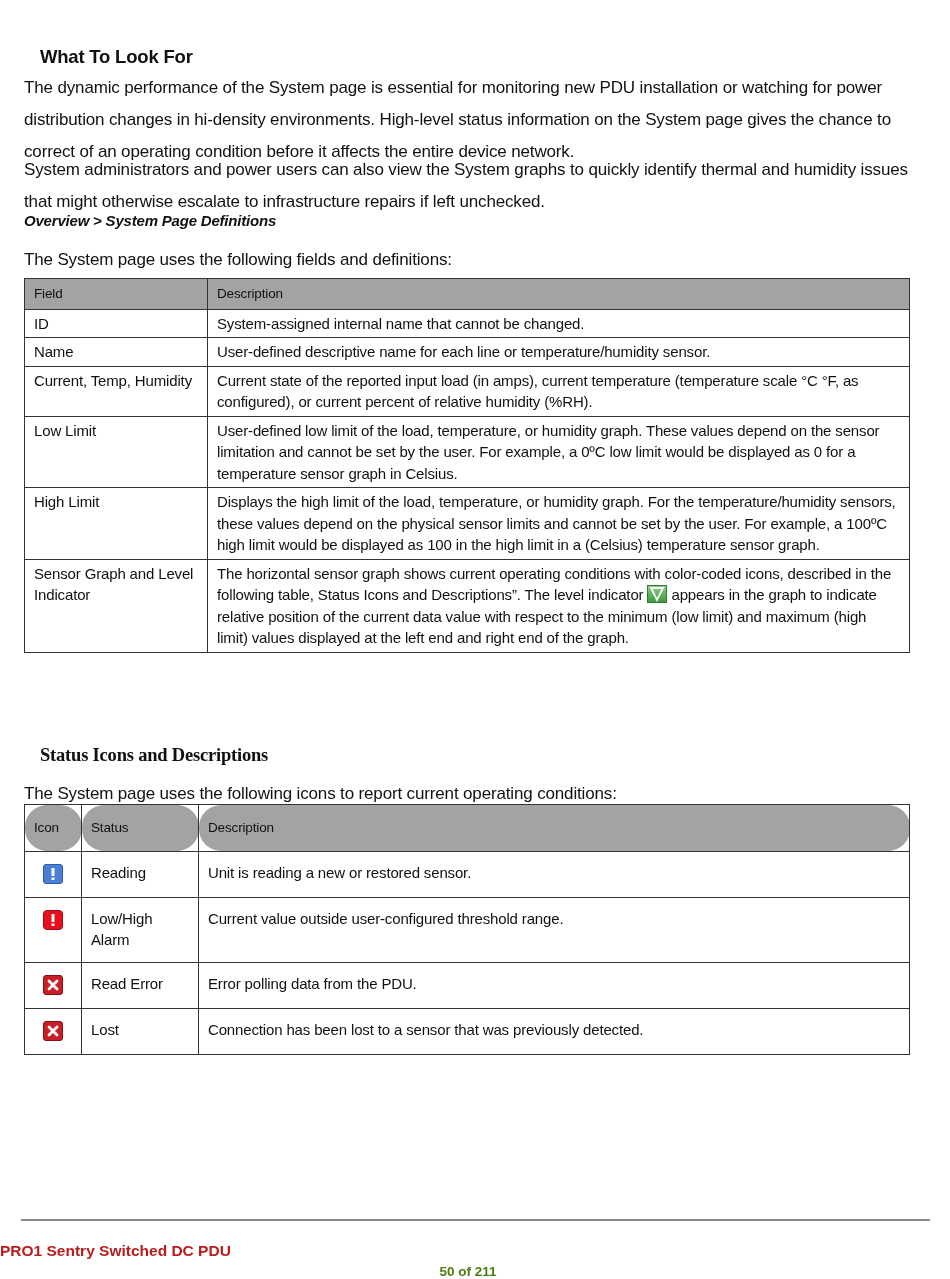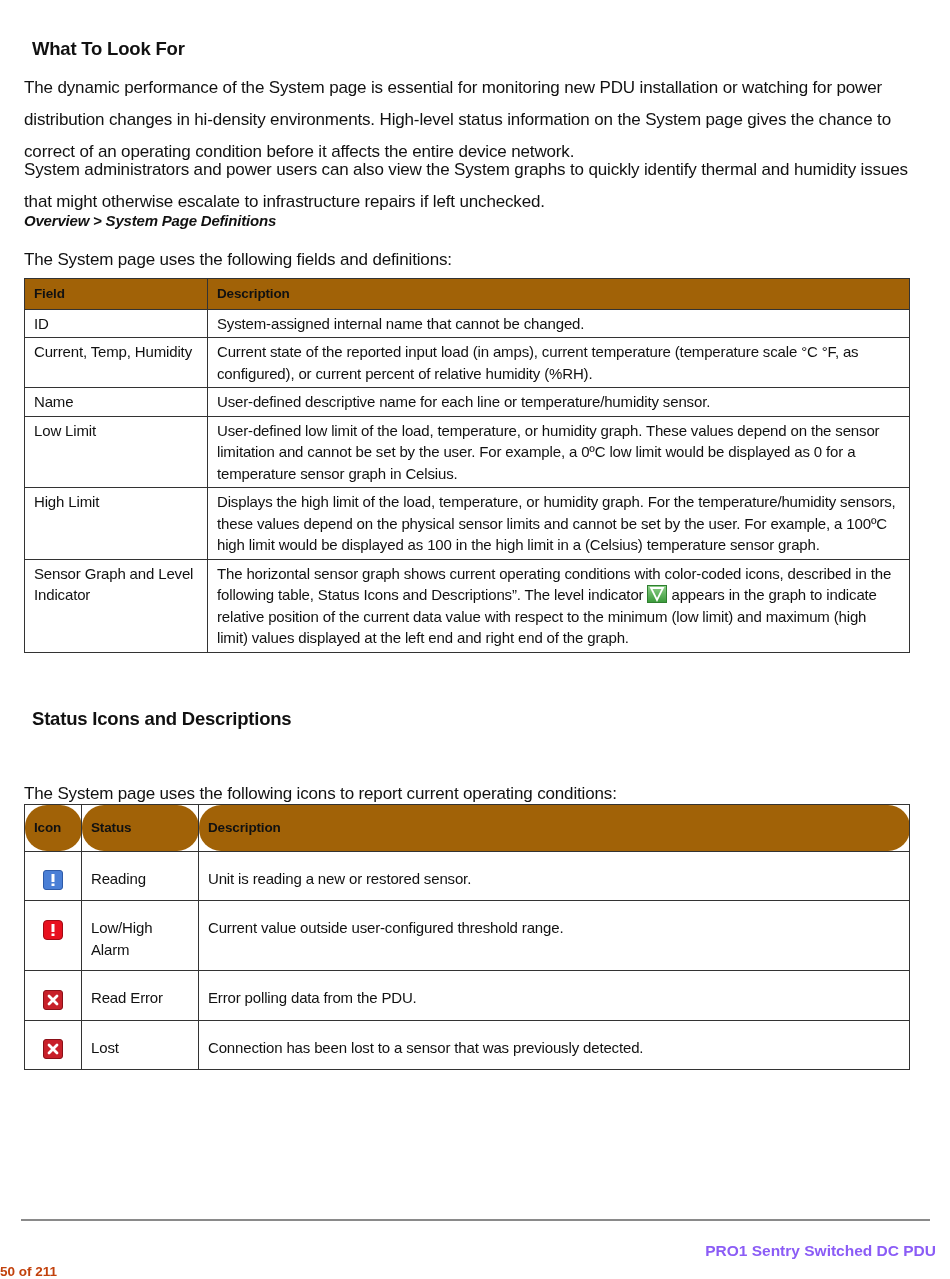--- a/index.html
+++ b/index.html
@@ -3,64 +3,64 @@
 <meta charset="utf-8">
 <style>
   html, body { margin: 0; padding: 0; background: #ffffff; }
   body {
     width: 950px; height: 1279px; position: relative; overflow: hidden;
     font-family: "Liberation Sans", "DejaVu Sans", sans-serif;
     color: #111111;
   }
   .page { position: absolute; left: 24px; top: 0; width: 886px; }
   h2.section {
-    font-size: 18.5px; font-weight: bold; margin: 8px; position: absolute; left: 0;
+    font-size: 18.5px; font-weight: bold; margin: 16px; position: absolute; left: 0;
     letter-spacing: -0.2px;
   }
   p.body {
     font-size: 17px; line-height: 32px; margin: 0; position: absolute; left: 0; width: 900px;
     letter-spacing: -0.15px;
   }
   .subhead {
     font-size: 15px; font-weight: bold; font-style: italic; position: absolute; left: 0; margin: 0;
     letter-spacing: -0.2px;
   }
   table.defs, table.status {
     position: absolute; left: 0; border-collapse: collapse; width: 886px;
     font-size: 15px; line-height: 21.5px;
   }
   table.defs td, table.defs th, table.status td, table.status th {
     border: 1px solid #333333; vertical-align: top; text-align: left;
     padding: 3px 9px 3px 9px; letter-spacing: -0.15px;
   }
   table.defs th, table.status th {
-    background: #a16207; font-weight: bold; font-size: 13.5px;
+    background: #a3a3a3; font-weight: normal; font-size: 13.5px;
   }
   table.defs th { padding: 4px 9px 4px 9px; }
   table.defs .c1 { width: 164px; }
   table.status th { padding: 12px 9px 12px 9px; border-radius: 22px; }
-  table.status td { padding: 16px 9px 10px 9px; }
+  table.status td { padding: 10px 9px 10px 9px; }
   table.status .ic { width: 47px; text-align: center; padding-left: 0; padding-right: 0; }
   table.status .st { width: 98px; }
   .sicon {
     display: inline-block; width: 18px; height: 18px; border-radius: 3px;
     position: relative; vertical-align: middle; margin-top: 1px;
   }
   .sicon svg { position: absolute; left: 0; top: 0; width: 18px; height: 18px; }
   .level-ind { display: inline-block; width: 20px; height: 18px; vertical-align: -3px; }
   .footer-rule {
     position: absolute; left: 21px; top: 1219px; width: 909px; height: 2px; background: #8a8a8a;
   }
   .footer-title {
-    position: absolute; left: 0; width: 936px; top: 1242px; text-align: right;
-    color: #8b5cf6; font-weight: bold; font-size: 15.5px;
+    position: absolute; left: 0; width: 936px; top: 1242px; text-align: left;
+    color: #b91c1c; font-weight: bold; font-size: 15.5px;
   }
   .footer-page {
-    position: absolute; left: 0; width: 936px; top: 1264px; text-align: left;
-    color: #c2410c; font-weight: bold; font-size: 13.5px;
+    position: absolute; left: 0; width: 936px; top: 1264px; text-align: center;
+    color: #4d7c0f; font-weight: bold; font-size: 13.5px;
   }
 </style>
 </head>
 <body>
 
 <div class="page">
 
   <h2 class="section" style="top:30px;">What To Look For</h2>
 
   <p class="body" style="top:72px;">The dynamic performance of the System page is essential for monitoring new PDU installation or watching for power distribution changes in hi-density environments. High-level status information on the System page gives the chance to correct of an operating condition before it affects the entire device network.</p>
@@ -76,26 +76,26 @@
         <th class="c1">Field</th>
         <th>Description</th>
       </tr>
     </thead>
     <tbody>
       <tr>
         <td class="c1">ID</td>
         <td>System-assigned internal name that cannot be changed.</td>
       </tr>
       <tr>
+        <td class="c1">Name</td>
+        <td>User-defined descriptive name for each line or temperature/humidity sensor.</td>
+      </tr>
+      <tr>
         <td class="c1">Current, Temp, Humidity</td>
         <td>Current state of the reported input load (in amps), current temperature (temperature scale °C °F, as configured), or current percent of relative humidity (%RH).</td>
-      </tr>
-      <tr>
-        <td class="c1">Name</td>
-        <td>User-defined descriptive name for each line or temperature/humidity sensor.</td>
       </tr>
       <tr>
         <td class="c1">Low Limit</td>
         <td>User-defined low limit of the load, temperature, or humidity graph. These values depend on the sensor limitation and cannot be set by the user. For example, a 0ºC low limit would be displayed as 0 for a temperature sensor graph in Celsius.</td>
       </tr>
       <tr>
         <td class="c1">High Limit</td>
         <td>Displays the high limit of the load, temperature, or humidity graph. For the temperature/humidity sensors, these values depend on the physical sensor limits and cannot be set by the user. For example, a 100ºC high limit would be displayed as 100 in the high limit in a (Celsius)  temperature sensor graph.</td>
       </tr>
       <tr>
@@ -107,21 +107,21 @@
                     <stop offset="1" stop-color="#3a9a3a"></stop>
                   </linearGradient>
                 </defs>
                 <rect x="0.5" y="0.5" width="19" height="17" fill="url(#lg)" stroke="#2f7f2f"></rect>
                 <path d="M4 3 L16 3 L10 15 Z" fill="none" stroke="#ffffff" stroke-width="1.8"></path>
               </svg></span><span> appears in the graph to indicate relative position of the current data value with respect to the minimum (low limit) and maximum (high limit) values displayed at the left end and right end of the graph.</span></td>
       </tr>
     </tbody>
   </table>
 
-  <h2 class="section" style="top:700px;">Status Icons and Descriptions</h2>
+  <h2 class="section" style="top:729px;font-family:Liberation Serif, serif;">Status Icons and Descriptions</h2>
 
   <p class="body" style="top:778px;">The System page uses the following icons to report current operating conditions:</p>
 
   <table class="status" style="top:804px;">
     <thead>
       <tr>
         <th class="ic" style="text-align:left; padding-left:9px;">Icon</th>
         <th class="st">Status</th>
         <th>Description</th>
       </tr>

